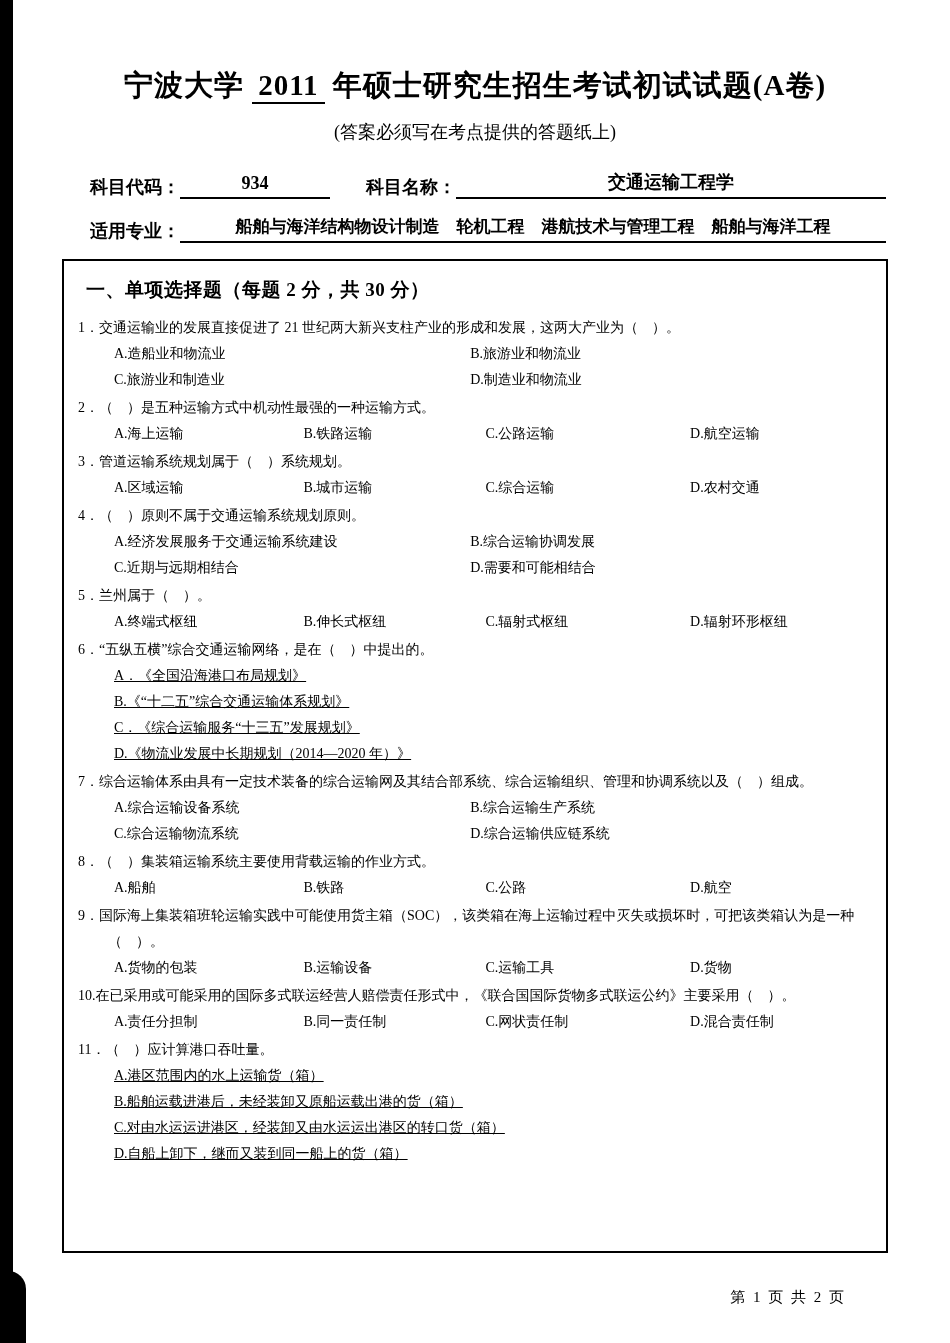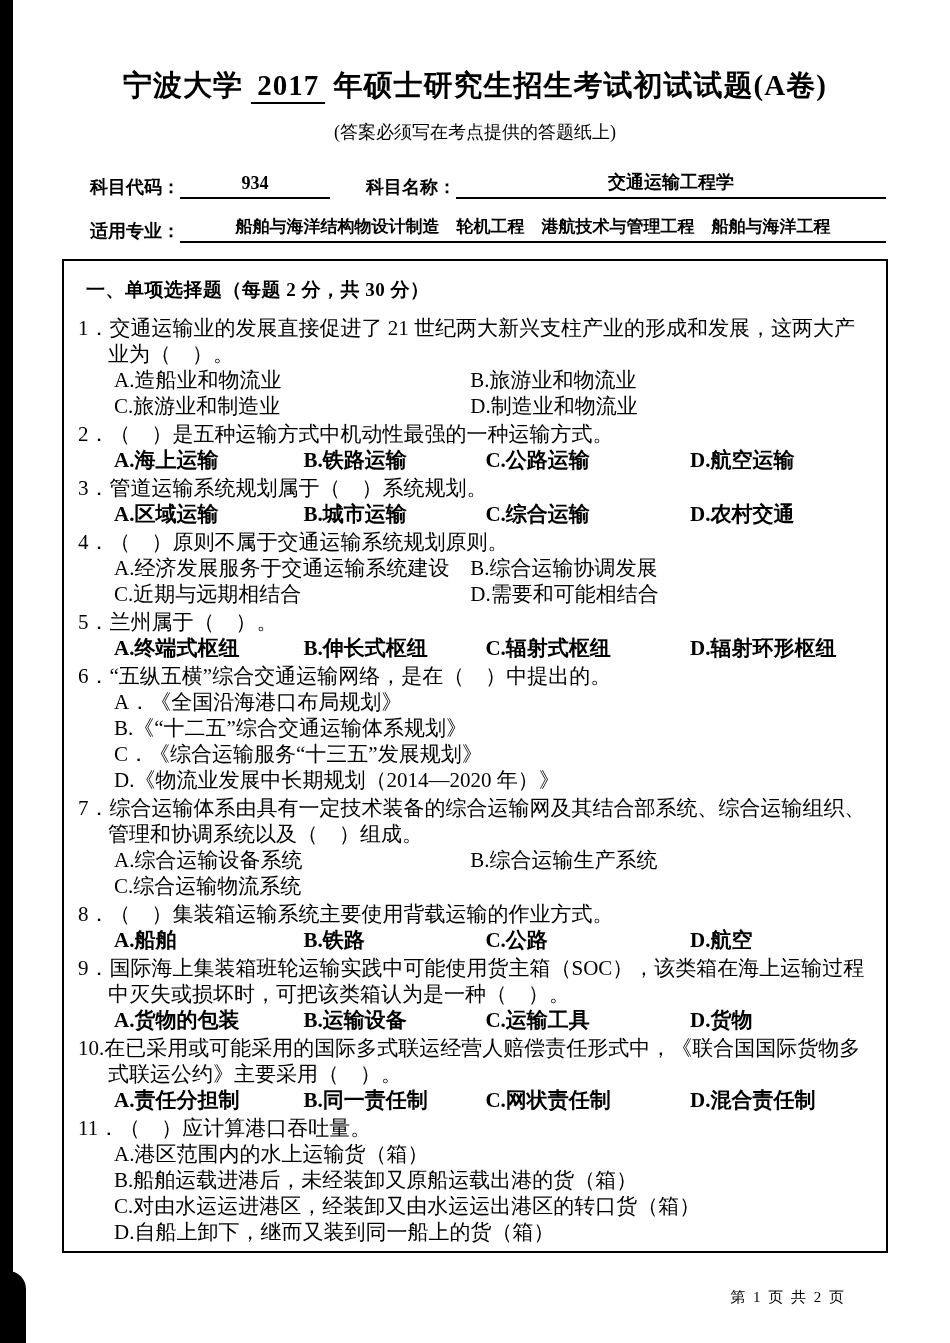--- a/index.html
+++ b/index.html
@@ -68,60 +68,59 @@
     padding: 12px 14px 6px 14px;
     overflow: hidden;
   }
   .section-title {
     font-size: 19px;
     font-weight: bold;
     margin: 4px 0 12px 8px;
     letter-spacing: 0.5px;
   }
   .question {
-    font-size: 21px;
+    font-size: 14px;
     line-height: 26px;
     margin: 0 0 2px 0;
   }
   .question.gap { }
   .q-text {
     padding-left: 30px;
     text-indent: -30px;
   }
   .options { padding-left: 36px; }
   .options.cols4 {
     display: grid;
     grid-template-columns: 25% 24% 27% 24%;
-    font-weight: bold;
   }
   .options.cols2 {
     display: grid;
     grid-template-columns: 47% 53%;
   }
-  .options.list .option { display: block; }
+  .options.list .option { display: block; text-decoration: underline; }
   .option { white-space: pre-wrap; }
   .page-footer {
     position: absolute;
     right: 104px;
     bottom: 36px;
     font-size: 15px;
     letter-spacing: 2px;
   }
 </style>
 </head>
 <body>
 
 <div class="sheet">
   <div class="scan-bar"></div>
   <div class="scan-blob"></div>
 
   <div class="header">
     <div class="title">
       <span>宁波大学</span>
-      <span class="year">2017</span>
+      <span class="year">2011</span>
       <span>年硕士研究生招生考试初试试题(A卷)</span>
     </div>
     <div class="subtitle">(答案必须写在考点提供的答题纸上)</div>
 
     <div class="meta-row first">
       <span>科目代码：</span>
       <span class="fill code-fill">934</span>
       <span class="label-gap">科目名称：</span>
       <span class="fill name-fill">交通运输工程学</span>
     </div>
@@ -188,20 +187,21 @@
             <span class="option">C．《综合运输服务“十三五”发展规划》</span>
             <span class="option">D.《物流业发展中长期规划（2014—2020 年）》</span>
           </div>
         </div>
         <div class="question gap">
           <div class="q-text"><span>7．</span><span>综合运输体系由具有一定技术装备的综合运输网及其结合部系统、综合运输组织、管理和协调系统以及（　）组成。</span></div>
           <div class="options cols2">
             <span class="option">A.综合运输设备系统</span>
             <span class="option">B.综合运输生产系统</span>
             <span class="option">C.综合运输物流系统</span>
+            <span class="option">D.综合运输供应链系统</span>
           </div>
         </div>
         <div class="question">
           <div class="q-text"><span>8．</span><span>（　）集装箱运输系统主要使用背载运输的作业方式。</span></div>
           <div class="options cols4">
             <span class="option">A.船舶</span>
             <span class="option">B.铁路</span>
             <span class="option">C.公路</span>
             <span class="option">D.航空</span>
           </div>

